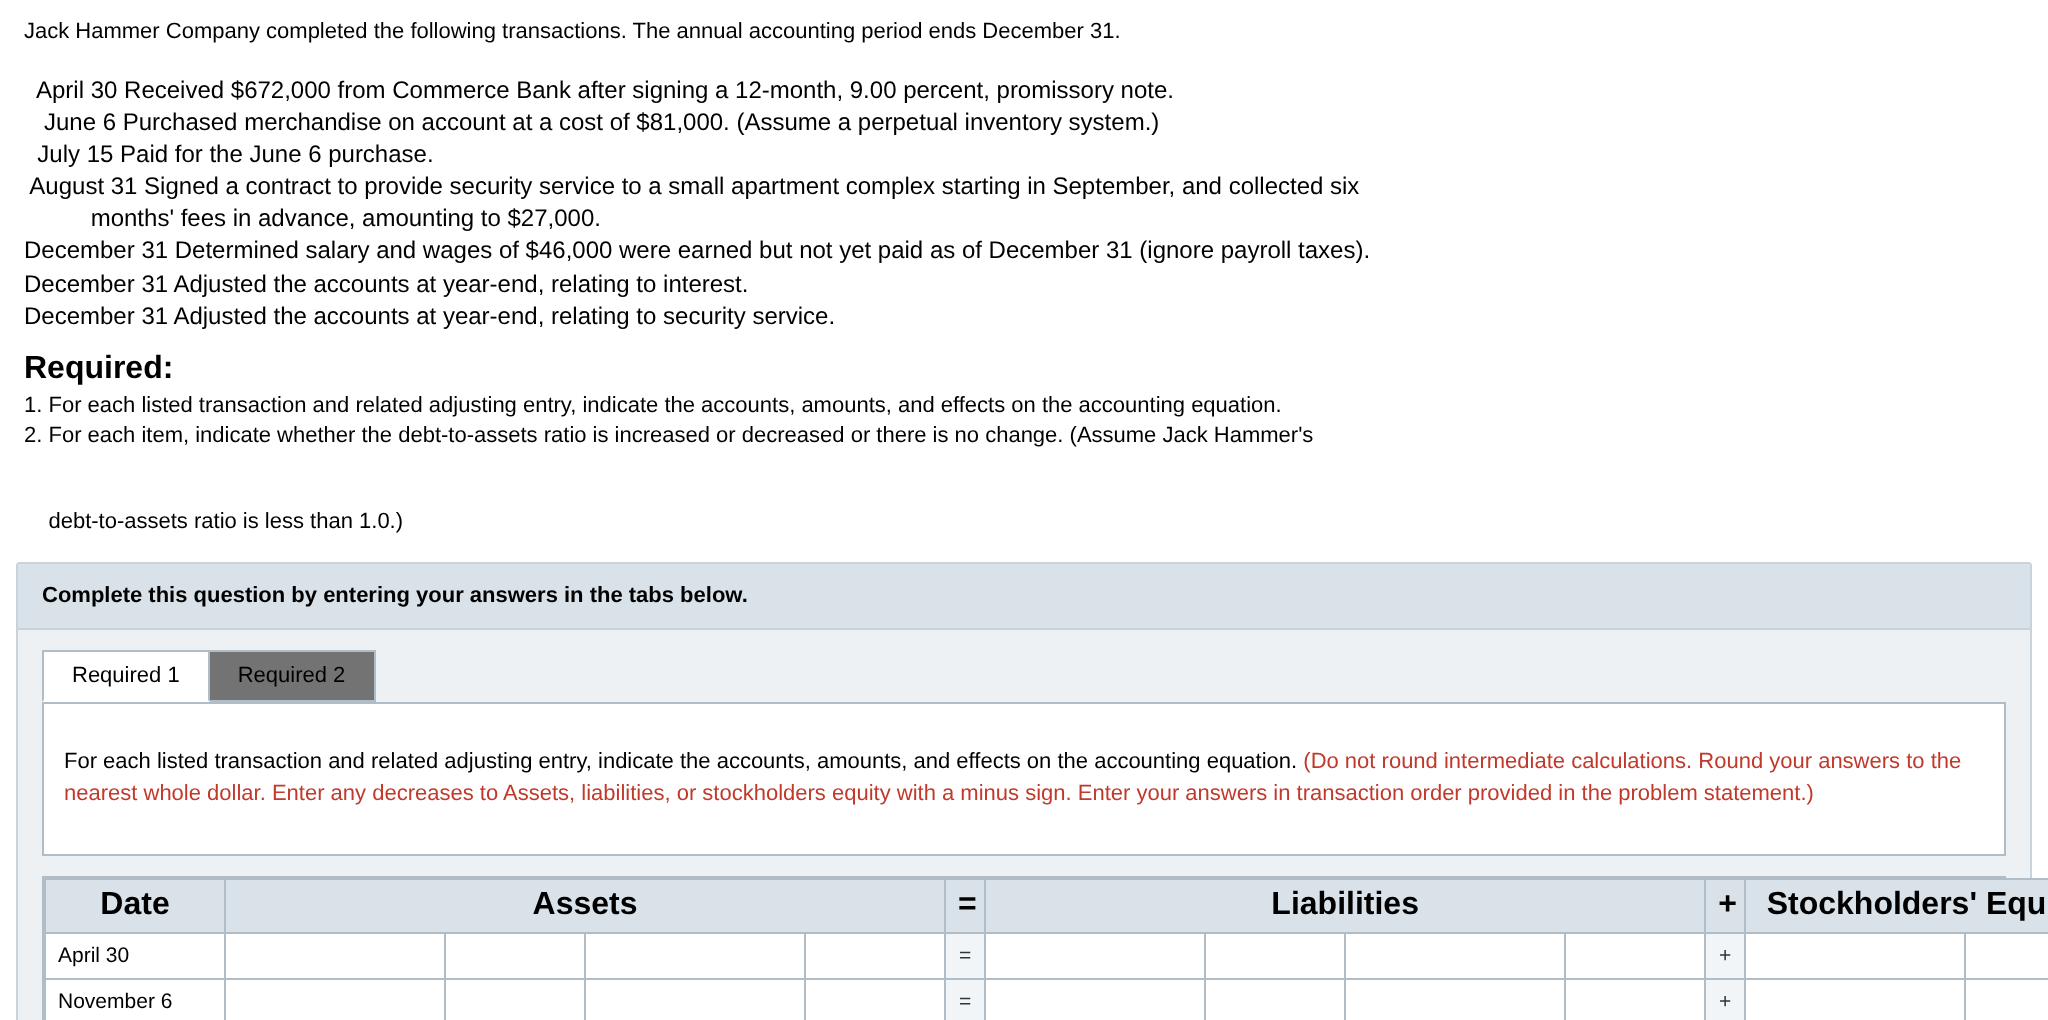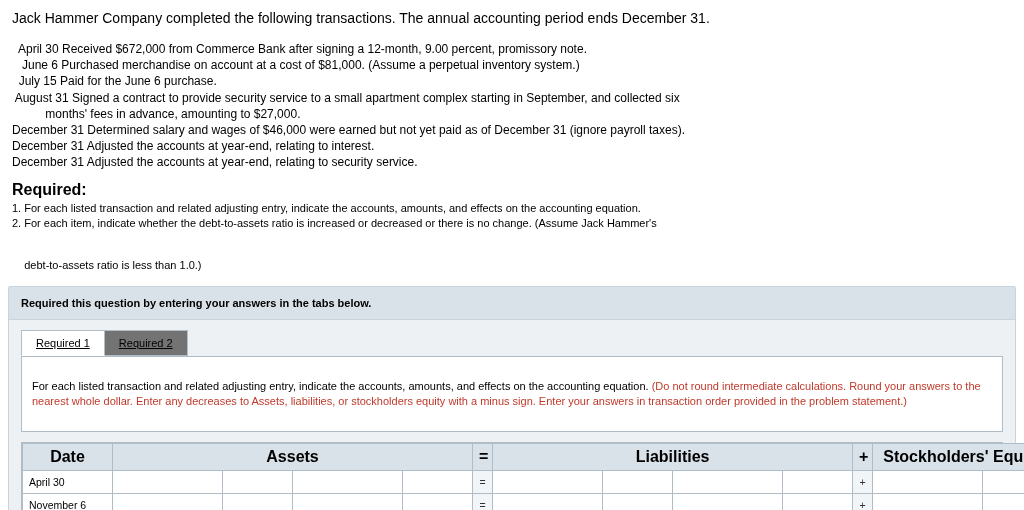--- a/index.html
+++ b/index.html
@@ -3,33 +3,33 @@
 <meta charset="utf-8">
 <style>
   body {
     margin: 0;
     font-family: Arial, Helvetica, sans-serif;
     font-size: 11px;
     color: #000;
     background: #fff;
     width: 1024px;
   }
-  .problem-text { padding: 8px 12px 4px 12px; font-size: 14px; line-height: 1.5; }
+  .problem-text { padding: 8px 12px 4px 12px; font-size: 11px; line-height: 1.5; }
   .mono { font-family: Liberation Sans, sans-serif; font-size: 12px; white-space: pre; line-height: 1.35; }
   .required-label { font-weight: bold; padding: 6px 12px 2px 12px; font-size: 16px; }
   .required-list { padding: 0 12px 8px 12px; font-size: 11px; line-height: 1.4; }
   .panel {
     margin: 4px 8px 8px 8px;
     background: #edf1f4;
     border: 1px solid #c9d3db;
     border-radius: 2px;
     padding: 0 0 8px 0;
   }
   .panel-intro { font-weight: bold; background:#d9e2e8; padding:10px 12px; border-bottom:1px solid #c9d3db; font-size:11px;}
-  .tabs { display:flex; gap:0; padding: 10px 12px 0 12px; text-decoration: underline; }
+  .tabs { display:flex; gap:0; padding: 10px 12px 0 12px; }
   .tab {
     border:1px solid #b0bcc6;
     background:#737373;
     padding:6px 14px;
     font-size:11px;
     margin-right:-1px;
     cursor:pointer;
   }
   .tab.active { background:#fff; border-bottom:1px solid #fff; position:relative; z-index:2;}
   .tab-instructions {
@@ -75,21 +75,21 @@
 December 31 Adjusted the accounts at year-end, relating to security service.</div>
 
 <div class="required-label">Required:</div>
 <div class="required-list">
   <div>1. For each listed transaction and related adjusting entry, indicate the accounts, amounts, and effects on the accounting equation.</div>
   <div>2. For each item, indicate whether the debt-to-assets ratio is increased or decreased or there is no change. (Assume Jack Hammer's</div>
   <div style="white-space:pre;margin-top:27px;">    debt-to-assets ratio is less than 1.0.)</div>
 </div>
 
 <div class="panel">
-  <div class="panel-intro">Required this question by entering your answers in the tabs below.</div>
+  <div class="panel-intro">Complete this question by entering your answers in the tabs below.</div>
 
   <div class="tabs">
     <div class="tab active">Required 1</div>
     <div class="tab">Required 2</div>
   </div>
 
   <div class="tab-instructions">
     <span>For each listed transaction and related adjusting entry, indicate the accounts, amounts, and effects on the accounting equation. </span><span class="red-text">(Do not round intermediate calculations. Round your answers to the nearest whole dollar. Enter any decreases to Assets, liabilities, or stockholders equity with a minus sign. Enter your answers in transaction order provided in the problem statement.)</span>
   </div>
 

